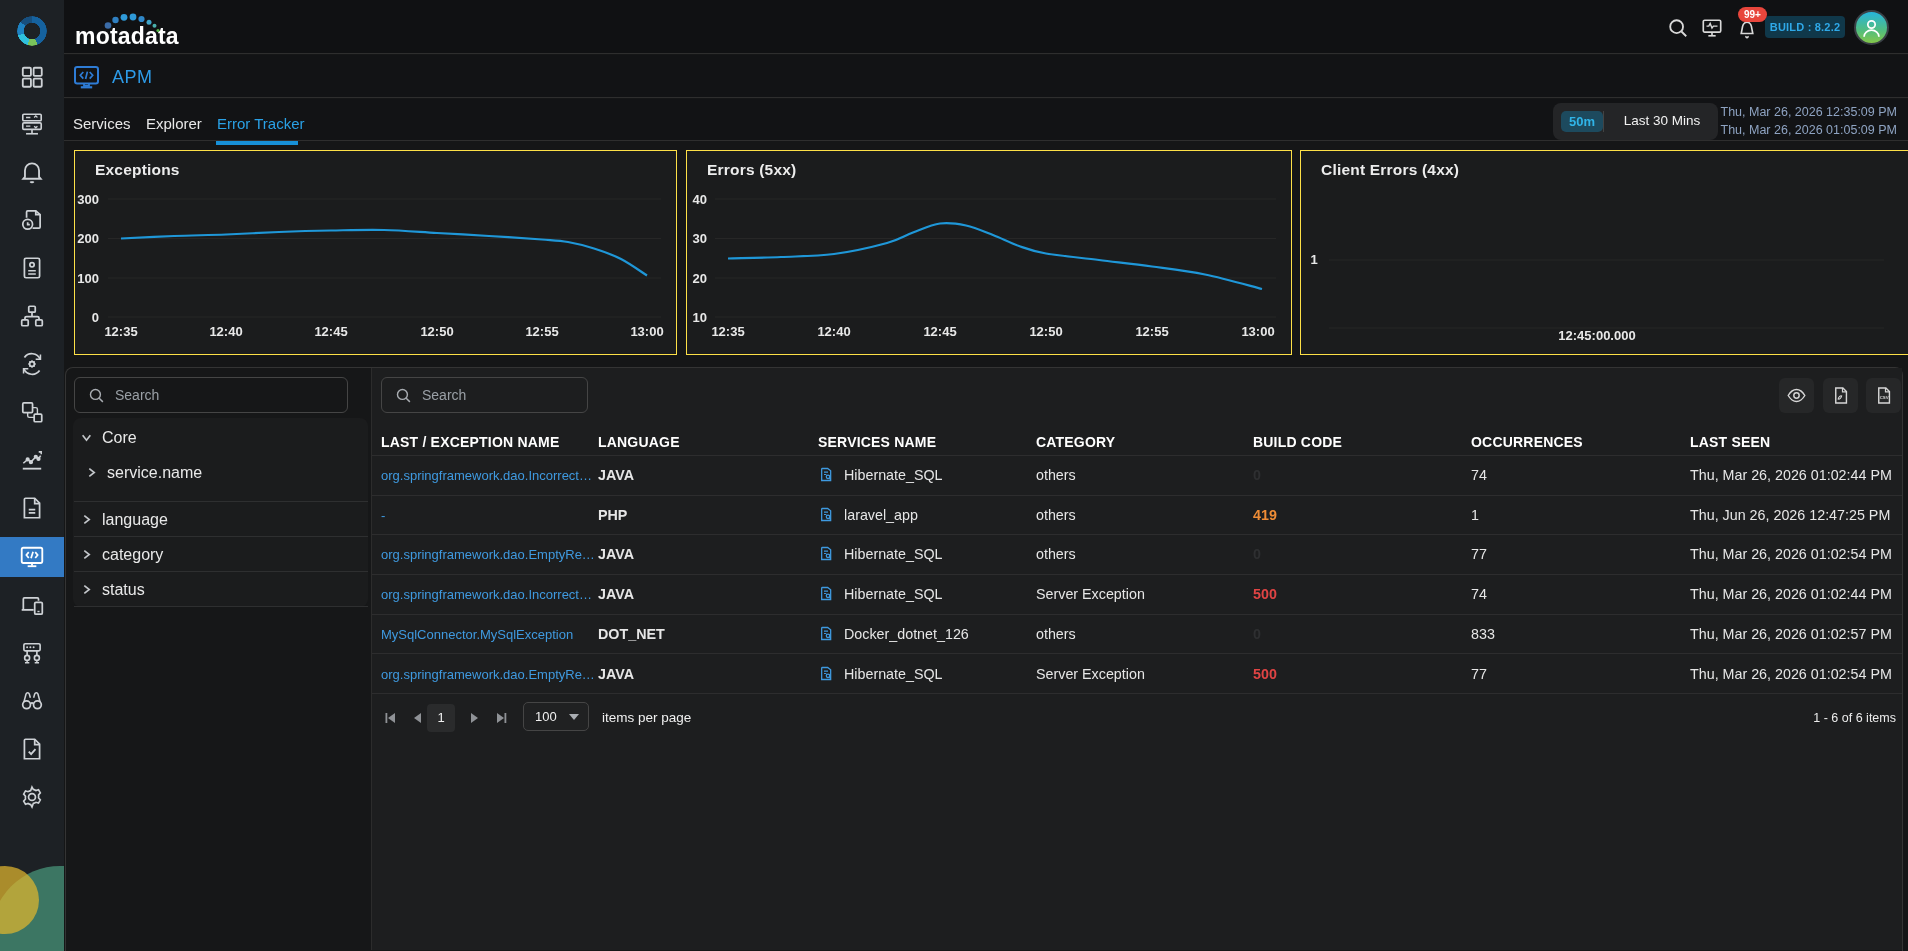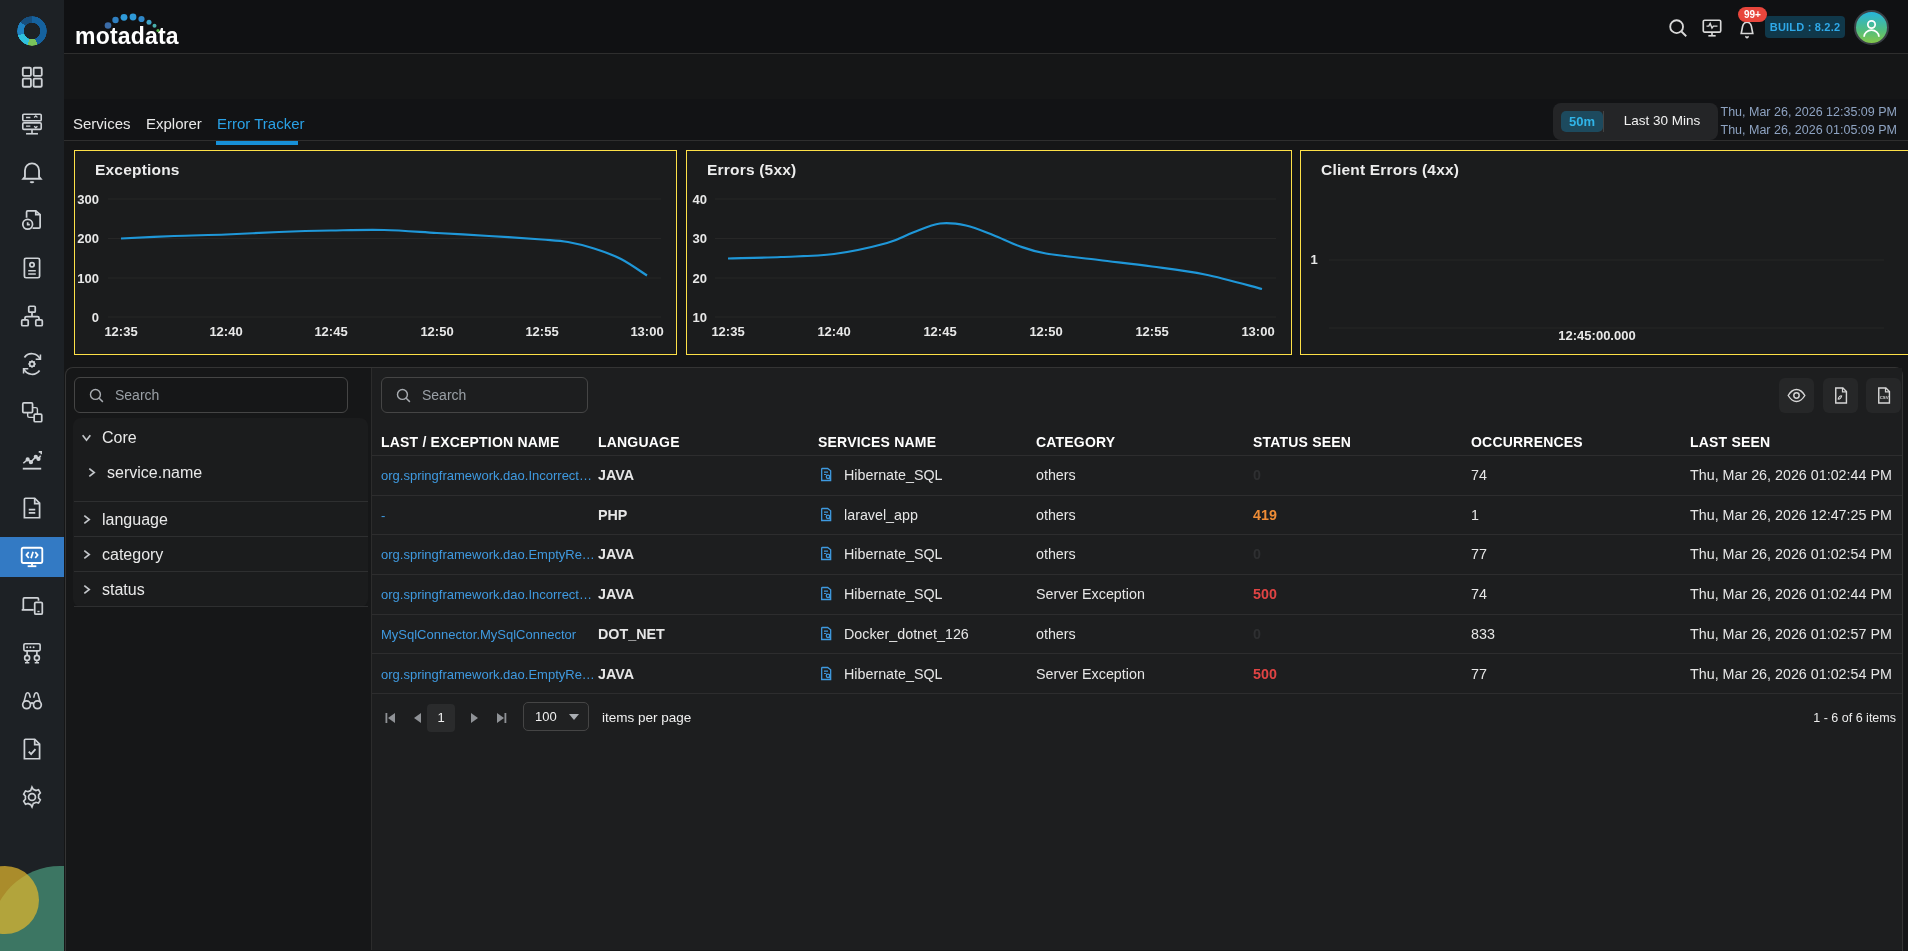--- a/index.html
+++ b/index.html
@@ -108,20 +108,29 @@
     <div id="badge99">99+</div>
     <div id="build">BUILD : 8.2.2</div>
     <div id="avatar">
       <svg style="position:absolute;left:5px;top:5px;" width="21" height="22" viewBox="0 0 24 24" fill="none" stroke="#fff" stroke-width="2">
           <circle cx="12" cy="8" r="4.2"></circle>
           <path d="M3.5 22 a8.5 7.5 0 0 1 17 0"></path>
         </svg>
     </div>
   </div>
 
+  <div id="apmrow">
+    <svg class="abs" style="left:10px;top:11px;color:#2e7cd6;" width="25" height="23" viewBox="0 0 25 23" fill="none" stroke="currentColor" stroke-width="2">
+      <rect x="1" y="1" width="23" height="16.5" rx="2.2"></rect>
+      <path d="M9.3 6 L6.3 9.3 L9.3 12.6 M15.7 6 L18.7 9.3 L15.7 12.6 M13.4 5.6 L11.6 13" stroke-width="1.7"></path>
+      <path d="M10 17.8 v2 h5 v-2" stroke-width="1.8"></path>
+        <line x1="6.8" y1="21.3" x2="18.2" y2="21.3" stroke-width="2.2"></line>
+    </svg>
+    <div class="ttl">APM</div>
+  </div>
 
   <div id="tabsrow">
     <div class="tab" style="left:9px;">Services</div>
     <div class="tab" style="left:82px;">Explorer</div>
     <div class="tab active" style="left:153px;">Error Tracker</div>
     <div id="tabline"></div>
     <div id="timectl">
       <span class="chip">50m</span>
         <span class="sep"></span>
         <span class="lbl">Last 30 Mins</span>
@@ -251,21 +260,21 @@
             <path d="M14.5 2.5 v5 h5" stroke-width="1.5"></path>
             <text x="7.2" y="17" font-size="5.5" fill="currentColor" stroke="none" font-family="Liberation Sans" font-weight="bold">CSV</text>
           </svg>
         </div>
 
       <div style="position:absolute; top:60px; left:0; width:1530px; height:28px; border-bottom:1px solid #2d2d2e;">
         <div class="th" style="left:9px;">LAST / EXCEPTION NAME</div>
         <div class="th" style="left:226px;">LANGUAGE</div>
         <div class="th" style="left:446px;">SERVICES NAME</div>
         <div class="th" style="left:664px;">CATEGORY</div>
-        <div class="th" style="left:881px;">STATUS SEEN</div>
+        <div class="th" style="left:881px;">BUILD CODE</div>
         <div class="th" style="left:1099px;">OCCURRENCES</div>
         <div class="th" style="left:1318px;">LAST SEEN</div>
       </div>
 
       <div class="tr" style="top:88px;">
         <div class="td link" style="left:9px;">org.springframework.dao.Incorrect…</div>
         <div class="td" style="left:226px; font-weight:bold;">JAVA</div>
         <div class="td" style="left:446px;"><span class="svcicon"><svg width="16" height="17" viewBox="0 0 24 24" fill="none" stroke="currentColor" stroke-width="1.9">
                 <path d="M5.5 21 V4 a1 1 0 0 1 1-1 h8 L19 6.5 V21 H5.5 Z"></path>
                 <path d="M9 8.5 h6 M9 12 h3.5" stroke-width="1.7"></path>
@@ -282,21 +291,21 @@
         <div class="td" style="left:226px; font-weight:bold;">PHP</div>
         <div class="td" style="left:446px;"><span class="svcicon"><svg width="16" height="17" viewBox="0 0 24 24" fill="none" stroke="currentColor" stroke-width="1.9">
                 <path d="M5.5 21 V4 a1 1 0 0 1 1-1 h8 L19 6.5 V21 H5.5 Z"></path>
                 <path d="M9 8.5 h6 M9 12 h3.5" stroke-width="1.7"></path>
                 <circle cx="15" cy="15.5" r="2.6"></circle>
                 <line x1="17" y1="17.5" x2="19" y2="19.5"></line>
               </svg></span>laravel_app</div>
         <div class="td" style="left:664px;">others</div>
         <div class="td orange" style="left:881px; font-weight:bold;">419</div>
         <div class="td" style="left:1099px;">1</div>
-        <div class="td" style="left:1318px;">Thu, Mar 26, 2026 12:47:25 PM</div>
+        <div class="td" style="left:1318px;">Thu, Jun 26, 2026 12:47:25 PM</div>
       </div>
       <div class="tr" style="top:167.4px;">
         <div class="td link" style="left:9px;">org.springframework.dao.EmptyRe…</div>
         <div class="td" style="left:226px; font-weight:bold;">JAVA</div>
         <div class="td" style="left:446px;"><span class="svcicon"><svg width="16" height="17" viewBox="0 0 24 24" fill="none" stroke="currentColor" stroke-width="1.9">
                 <path d="M5.5 21 V4 a1 1 0 0 1 1-1 h8 L19 6.5 V21 H5.5 Z"></path>
                 <path d="M9 8.5 h6 M9 12 h3.5" stroke-width="1.7"></path>
                 <circle cx="15" cy="15.5" r="2.6"></circle>
                 <line x1="17" y1="17.5" x2="19" y2="19.5"></line>
               </svg></span>Hibernate_SQL</div>
@@ -313,21 +322,21 @@
                 <path d="M9 8.5 h6 M9 12 h3.5" stroke-width="1.7"></path>
                 <circle cx="15" cy="15.5" r="2.6"></circle>
                 <line x1="17" y1="17.5" x2="19" y2="19.5"></line>
               </svg></span>Hibernate_SQL</div>
         <div class="td" style="left:664px;">Server Exception</div>
         <div class="td red" style="left:881px; font-weight:bold;">500</div>
         <div class="td" style="left:1099px;">74</div>
         <div class="td" style="left:1318px;">Thu, Mar 26, 2026 01:02:44 PM</div>
       </div>
       <div class="tr" style="top:246.8px;">
-        <div class="td link" style="left:9px; max-width:260px;">MySqlConnector.MySqlConnector</div>
+        <div class="td link" style="left:9px; max-width:260px;">MySqlConnector.MySqlException</div>
         <div class="td" style="left:226px; font-weight:bold;">DOT_NET</div>
         <div class="td" style="left:446px;"><span class="svcicon"><svg width="16" height="17" viewBox="0 0 24 24" fill="none" stroke="currentColor" stroke-width="1.9">
                 <path d="M5.5 21 V4 a1 1 0 0 1 1-1 h8 L19 6.5 V21 H5.5 Z"></path>
                 <path d="M9 8.5 h6 M9 12 h3.5" stroke-width="1.7"></path>
                 <circle cx="15" cy="15.5" r="2.6"></circle>
                 <line x1="17" y1="17.5" x2="19" y2="19.5"></line>
               </svg></span>Docker_dotnet_126</div>
         <div class="td" style="left:664px;">others</div>
         <div class="td dark" style="left:881px; font-weight:bold;">0</div>
         <div class="td" style="left:1099px;">833</div>

